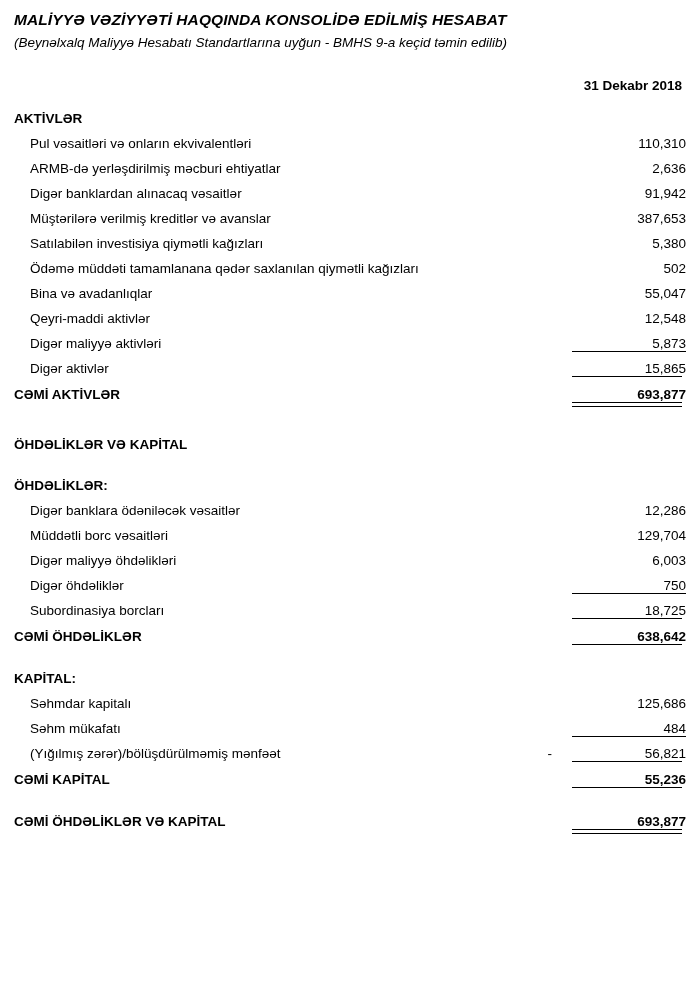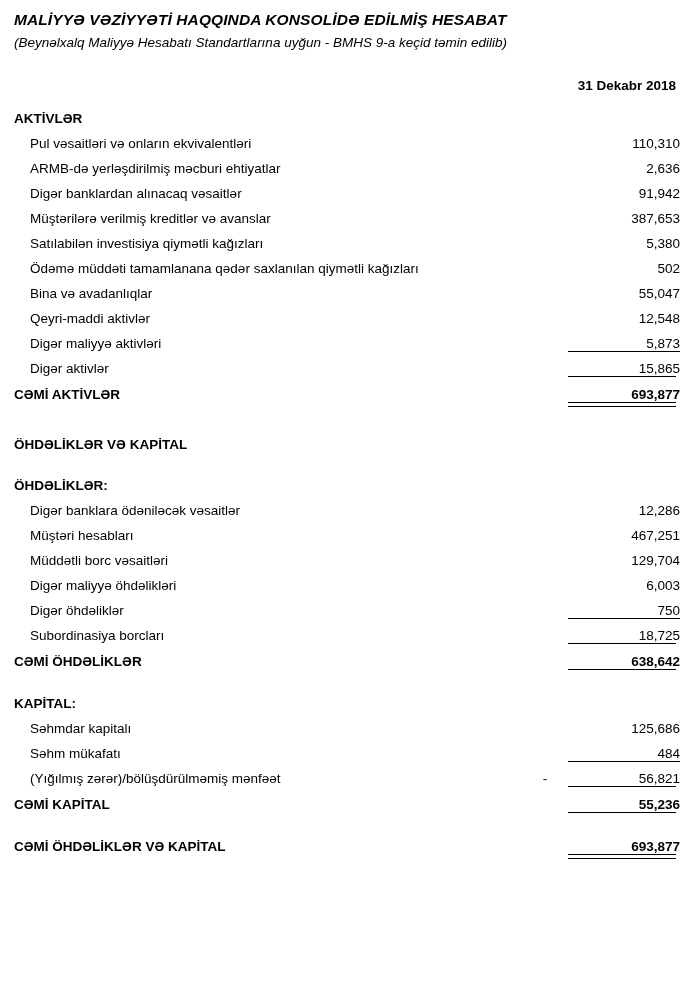--- a/index.html
+++ b/index.html
@@ -9,21 +9,21 @@
   }
   body {
     width: 700px;
     height: 999px;
     font-family: "Liberation Sans", sans-serif;
     color: #000000;
     position: relative;
     overflow: hidden;
   }
   .page {
-    padding: 8px 20px 0 14px;
+    padding: 8px 14px 0 14px;
     box-sizing: border-box;
     width: 700px;
   }
   .doc-title {
     font-size: 15.5px;
     font-weight: bold;
     font-style: italic;
     letter-spacing: 0.1px;
     line-height: 1.35;
     margin: 2px 0 0 0;
@@ -203,25 +203,20 @@
         <td></td>
           <td></td>
       </tr>
 
       <tr class="row-h">
         <td class="label indent">Digər banklara ödəniləcək vəsaitlər</td>
         <td class="col-sign"></td>
         <td class="col-value val">12,286</td>
       </tr>
       <tr class="row-h">
-        <td class="label indent">Müştəri hesabları</td>
-        <td class="col-sign"></td>
-        <td class="col-value val">467,251</td>
-      </tr>
-      <tr class="row-h">
         <td class="label indent">Müddətli borc vəsaitləri</td>
         <td class="col-sign"></td>
         <td class="col-value val">129,704</td>
       </tr>
       <tr class="row-h">
         <td class="label indent">Digər maliyyə öhdəlikləri</td>
         <td class="col-sign"></td>
         <td class="col-value val">6,003</td>
       </tr>
       <tr class="row-h">

